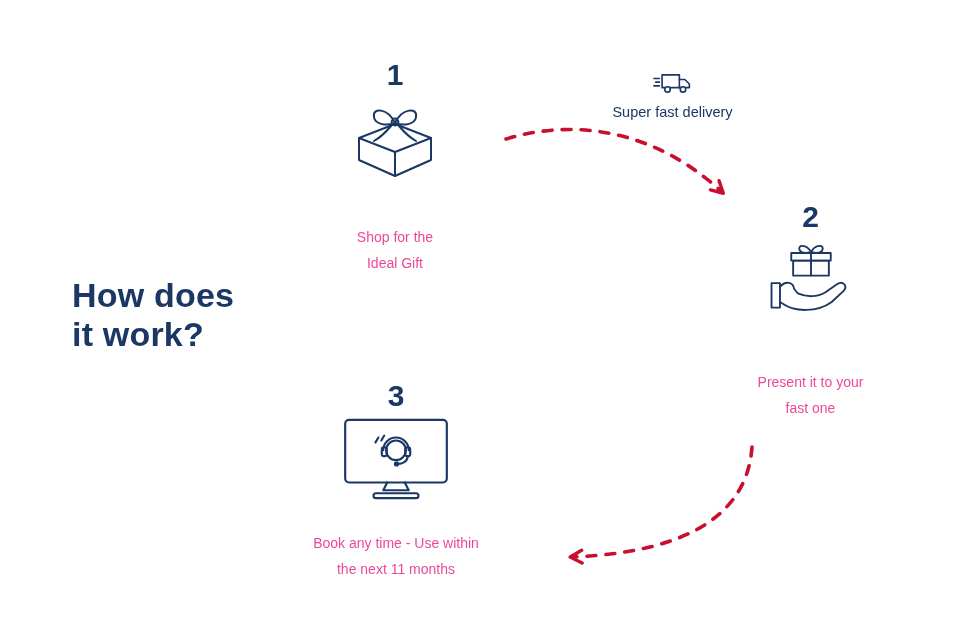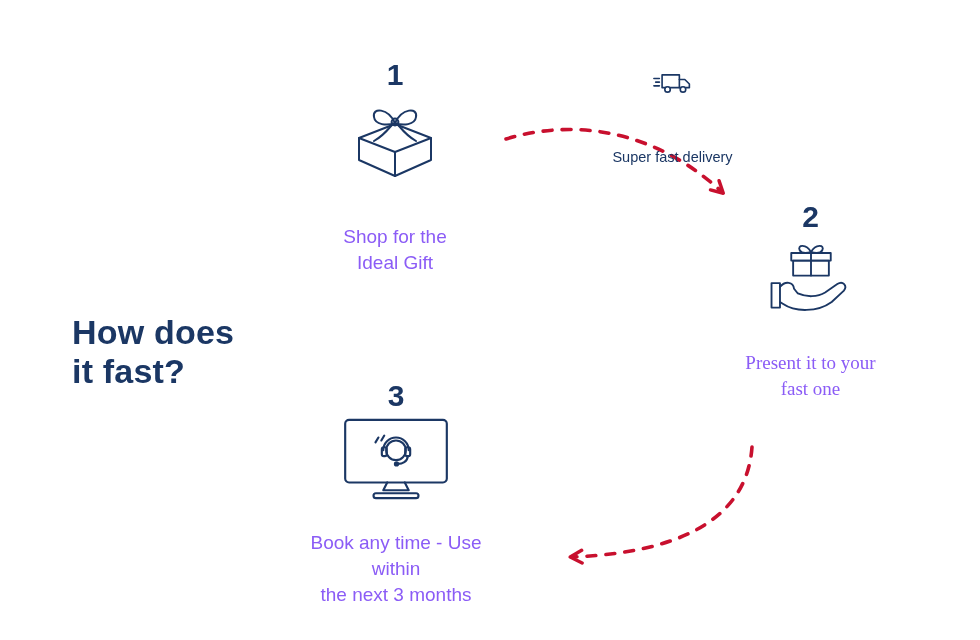--- a/index.html
+++ b/index.html
@@ -21,55 +21,53 @@
     pointer-events: none;
   }
   .title {
     position: absolute;
     left: 72px; top: 276px;
     font-size: 34px;
     font-weight: 700;
     line-height: 39px;
     color: #1b3764;
     letter-spacing: 0.2px;
-    margin-top: 37px;
   }
   .step {
     position: absolute;
     display: flex;
     flex-direction: column;
     align-items: center;
     text-align: center;
   }
   .step-num {
     font-size: 30px;
     font-weight: 700;
     color: #1b3764;
     margin-bottom: 4px;
   }
   .step-icon { display: block; line-height: 0; }
   .step-label {
-    font-size: 19px;
+    font-size: 14px;
     line-height: 26px;
-    color: #8b5cf6;
+    color: #ec4899;
   }
   .step1 { left: 305px; top: 58px; width: 180px; }
   .step1 .step-label { margin-top: 38px; }
   .step2 { left: 713px; top: 200px; width: 195px; }
-  .step2 .step-label { margin-top: 33px; font-family: Liberation Serif, serif; }
+  .step2 .step-label { margin-top: 52px; }
   .step3 { left: 286px; top: 379px; width: 220px; }
   .step3 .step-label { margin-top: 27px; }
   .delivery {
     position: absolute;
     left: 580px; top: 72px; width: 185px;
     display: flex;
     flex-direction: column;
     align-items: center;
     text-align: left;
-    gap: 45px;
   }
   .delivery-label {
     margin-top: 8px;
     font-size: 14.5px;
     color: #1b3764;
   }
   svg.icon { display: block; }
 </style>
 </head>
 <body>
@@ -81,21 +79,21 @@
       <marker id="ah" viewBox="0 0 10 10" refX="7" refY="5" markerWidth="5" markerHeight="5" orient="auto">
         <path d="M1.5 1.5 L8 5 L1.5 8.5" fill="none" stroke="#c8102e" stroke-width="1.9" stroke-linecap="round" stroke-linejoin="round"></path>
       </marker>
     </defs>
     <path d="M 506 139 C 575 118, 655 130, 722 192" fill="none" stroke="#c8102e" stroke-width="3.6" stroke-dasharray="9 10" stroke-linecap="round" marker-end="url(#ah)"></path>
     <path d="M 752 447 C 748 505, 702 552, 572 557" fill="none" stroke="#c8102e" stroke-width="3.6" stroke-dasharray="9 10" stroke-linecap="round" marker-end="url(#ah)"></path>
   </svg>
 
   <h1 class="title">
     <span>How does</span><br>
-    <span>it fast?</span>
+    <span>it work?</span>
   </h1>
 
   <div class="step step1">
     <div class="step-num">1</div>
     <span class="step-icon">
       <svg class="icon" viewBox="0 0 100 90" width="100" height="90" fill="none" stroke="#1b3764" stroke-width="2" stroke-linejoin="round" stroke-linecap="round">
         <path d="M14 42 L50 28 L86 42 L86 64 L50 80 L14 64 Z"></path>
         <path d="M14 42 L50 56 L86 42"></path>
         <path d="M50 56 V80"></path>
         <path d="M50 27 C 43 12, 27 11, 29 21 C 30 29, 42 30, 50 27 Z"></path>
@@ -154,17 +152,17 @@
         <path d="M42 34 a13 13 0 0 1 26 0"></path>
         <rect x="40.5" y="31" width="5" height="9" rx="2"></rect>
         <rect x="64.5" y="31" width="5" height="9" rx="2"></rect>
         <path d="M67 40 c0 6 -6 8 -10 8"></path>
         <circle cx="55.5" cy="48" r="1.6" fill="#1b3764"></circle>
         <path d="M37 21 l-3 5 M43 19 l-3 5"></path>
       </svg>
     </span>
     <div class="step-label">
       <span>Book any time - Use within</span><br>
-      <span>the next 3 months</span>
+      <span>the next 11 months</span>
     </div>
   </div>
 
 </div>
 
 </body></html>

